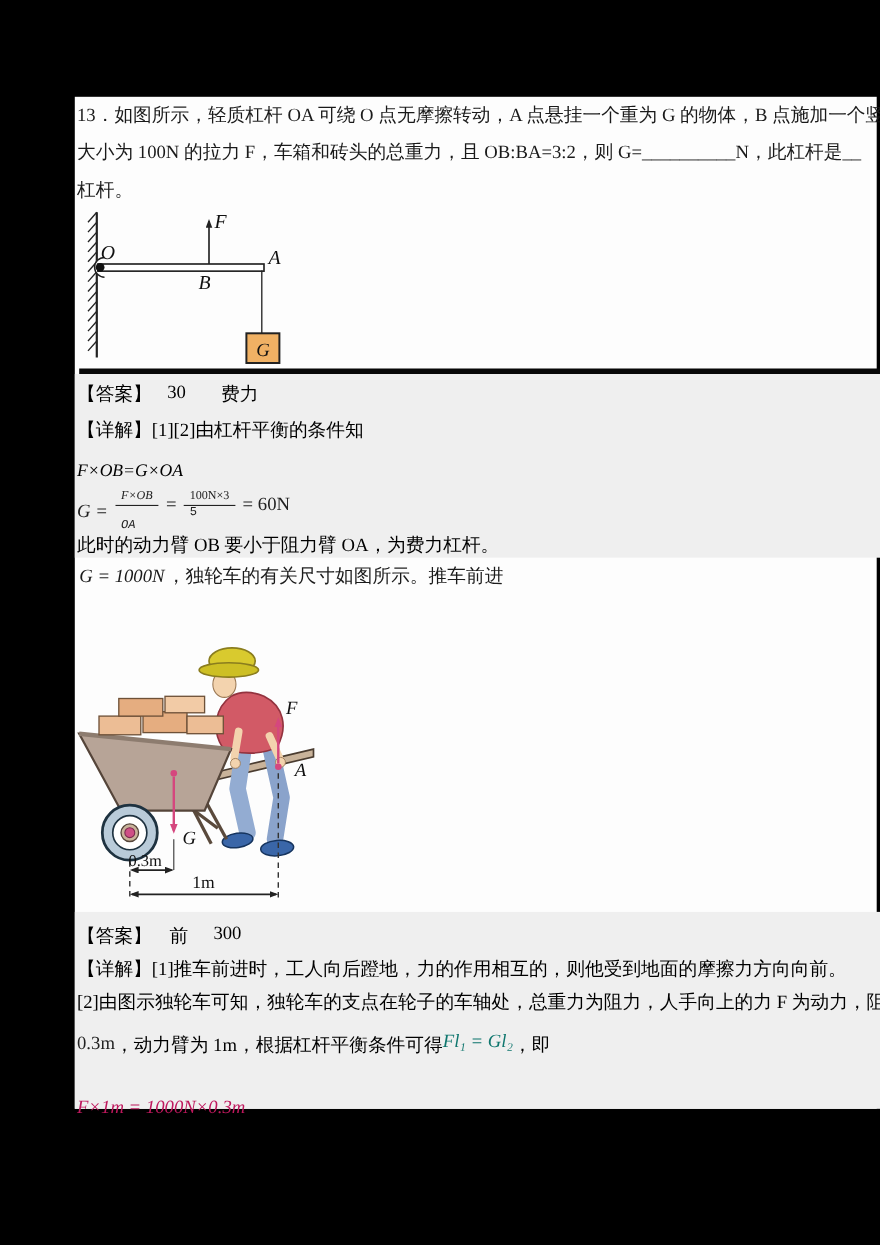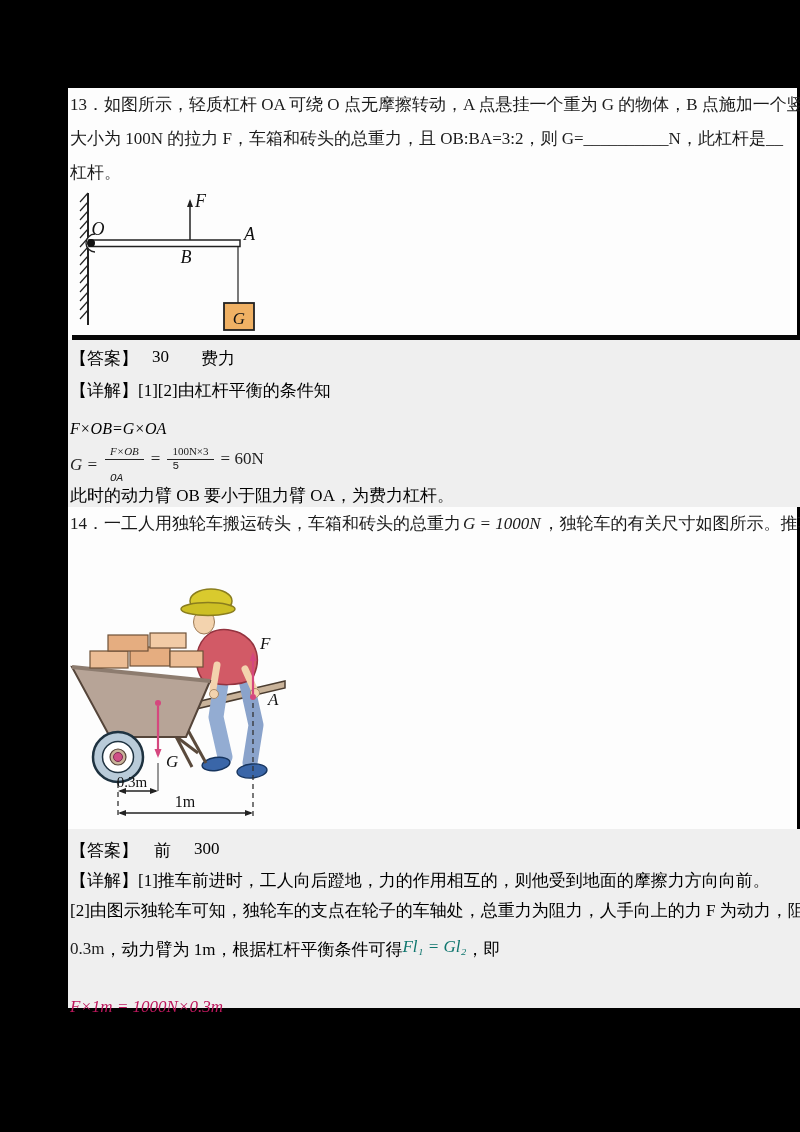--- a/index.html
+++ b/index.html
@@ -85,21 +85,20 @@
       <span class="frac">
         <span class="num">100N×3</span>
         <span class="den">5</span>
       </span>
       <span>= 60N</span>
     </div>
 
     <div class="abs t red" style="left:2px;top:396px">此时的动力臂 OB 要小于阻力臂 OA，为费力杠杆。</div>
 
     <div class="abs t" style="left:2px;top:424px;display:flex;align-items:baseline">
-      <span>14．一工人用独轮车搬运砖头，车箱和砖头的总重力</span>
       <span class="it" style="margin:0 2px">G = 1000N</span>
       <span>，独轮车的有关尺寸如图所示。推车前进</span>
     </div>
 
     <svg class="abs" style="left:2px;top:497px" width="245" height="235" viewBox="0 0 245 235">
       <defs>
         <marker id="arrK" markerWidth="9" markerHeight="8" refX="6" refY="3" orient="auto-start-reverse" markerUnits="userSpaceOnUse">
           <path d="M0,0 L8,3 L0,6 Z" fill="#222"></path>
         </marker>
         <marker id="arrP" markerWidth="10" markerHeight="9" refX="6" refY="3.5" orient="auto-start-reverse" markerUnits="userSpaceOnUse">

